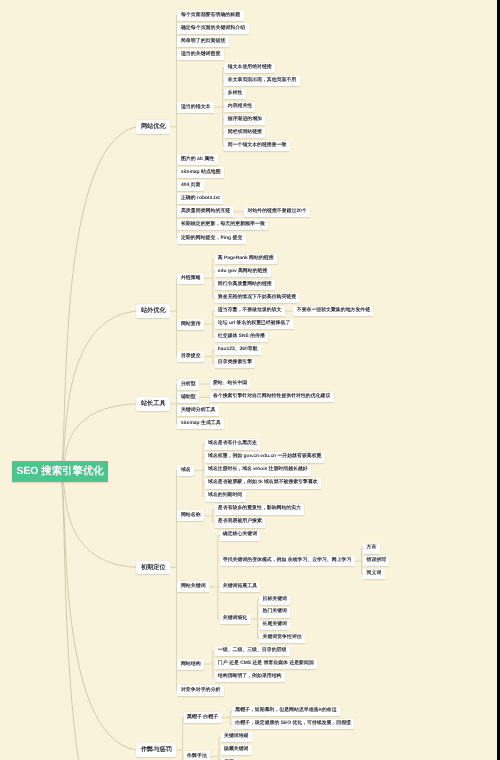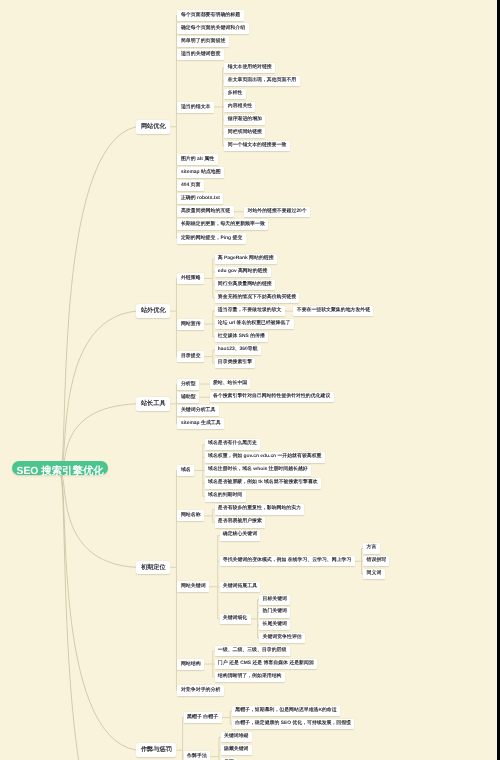--- a/index.html
+++ b/index.html
@@ -6,22 +6,22 @@
   body{width:500px;height:760px;overflow:hidden;
        font-family:"Liberation Sans","DejaVu Sans",sans-serif;
        -webkit-font-smoothing:antialiased;text-rendering:geometricPrecision;}
   #canvas{position:relative;width:500px;height:760px;background:#faf3dc;overflow:hidden;transform:translateZ(0);}
   svg#links{position:absolute;left:0;top:0;width:500px;height:760px;overflow:visible;}
   .node{position:absolute;white-space:nowrap;background:#fff;color:#2f2f38;
         font-size:4.9px;line-height:10.4px;height:10.4px;padding:0 3.3px;font-weight:600;
         border-radius:1px;box-shadow:0 0.5px 1.2px rgba(140,130,95,0.28);}
   .node.d1{font-weight:600;font-size:6.2px;line-height:13.6px;height:13.6px;padding:0 4.6px;border-radius:2px;}
   .node.d2{font-weight:600;font-size:4.95px;line-height:11px;height:11px;padding:0 3.6px;}
-  .node.root{background:#4cc48d;color:#fff;font-size:10.4px;line-height:21.6px;height:14px;
-             padding:0 4.5px;border-radius:7px;box-shadow:0 1px 2px rgba(100,95,60,0.22);}
+  .node.root{background:#4cc48d;color:#fff;font-size:10.4px;line-height:21.6px;height:21px;
+             padding:0 4.5px;border-radius:1px;box-shadow:0 1px 2px rgba(100,95,60,0.22);}
   #nodes{opacity:0.999;}
   #rightedge{position:absolute;right:0;top:0;width:3px;height:760px;background:#000;}
 </style>
 </head>
 <body>
 
 <div id="canvas">
   <svg id="links">
       <path d="M60,473 C69.9953,459.84383 51.378099999999996,144.78818 136.3,126.78499999999998" fill="none" stroke="#c9bfa0" stroke-width="0.8"></path>
       <line x1="170.2375" y1="126.78499999999998" x2="176.4375" y2="126.78499999999998" stroke="#dcd4b4" stroke-width="1"></line>

